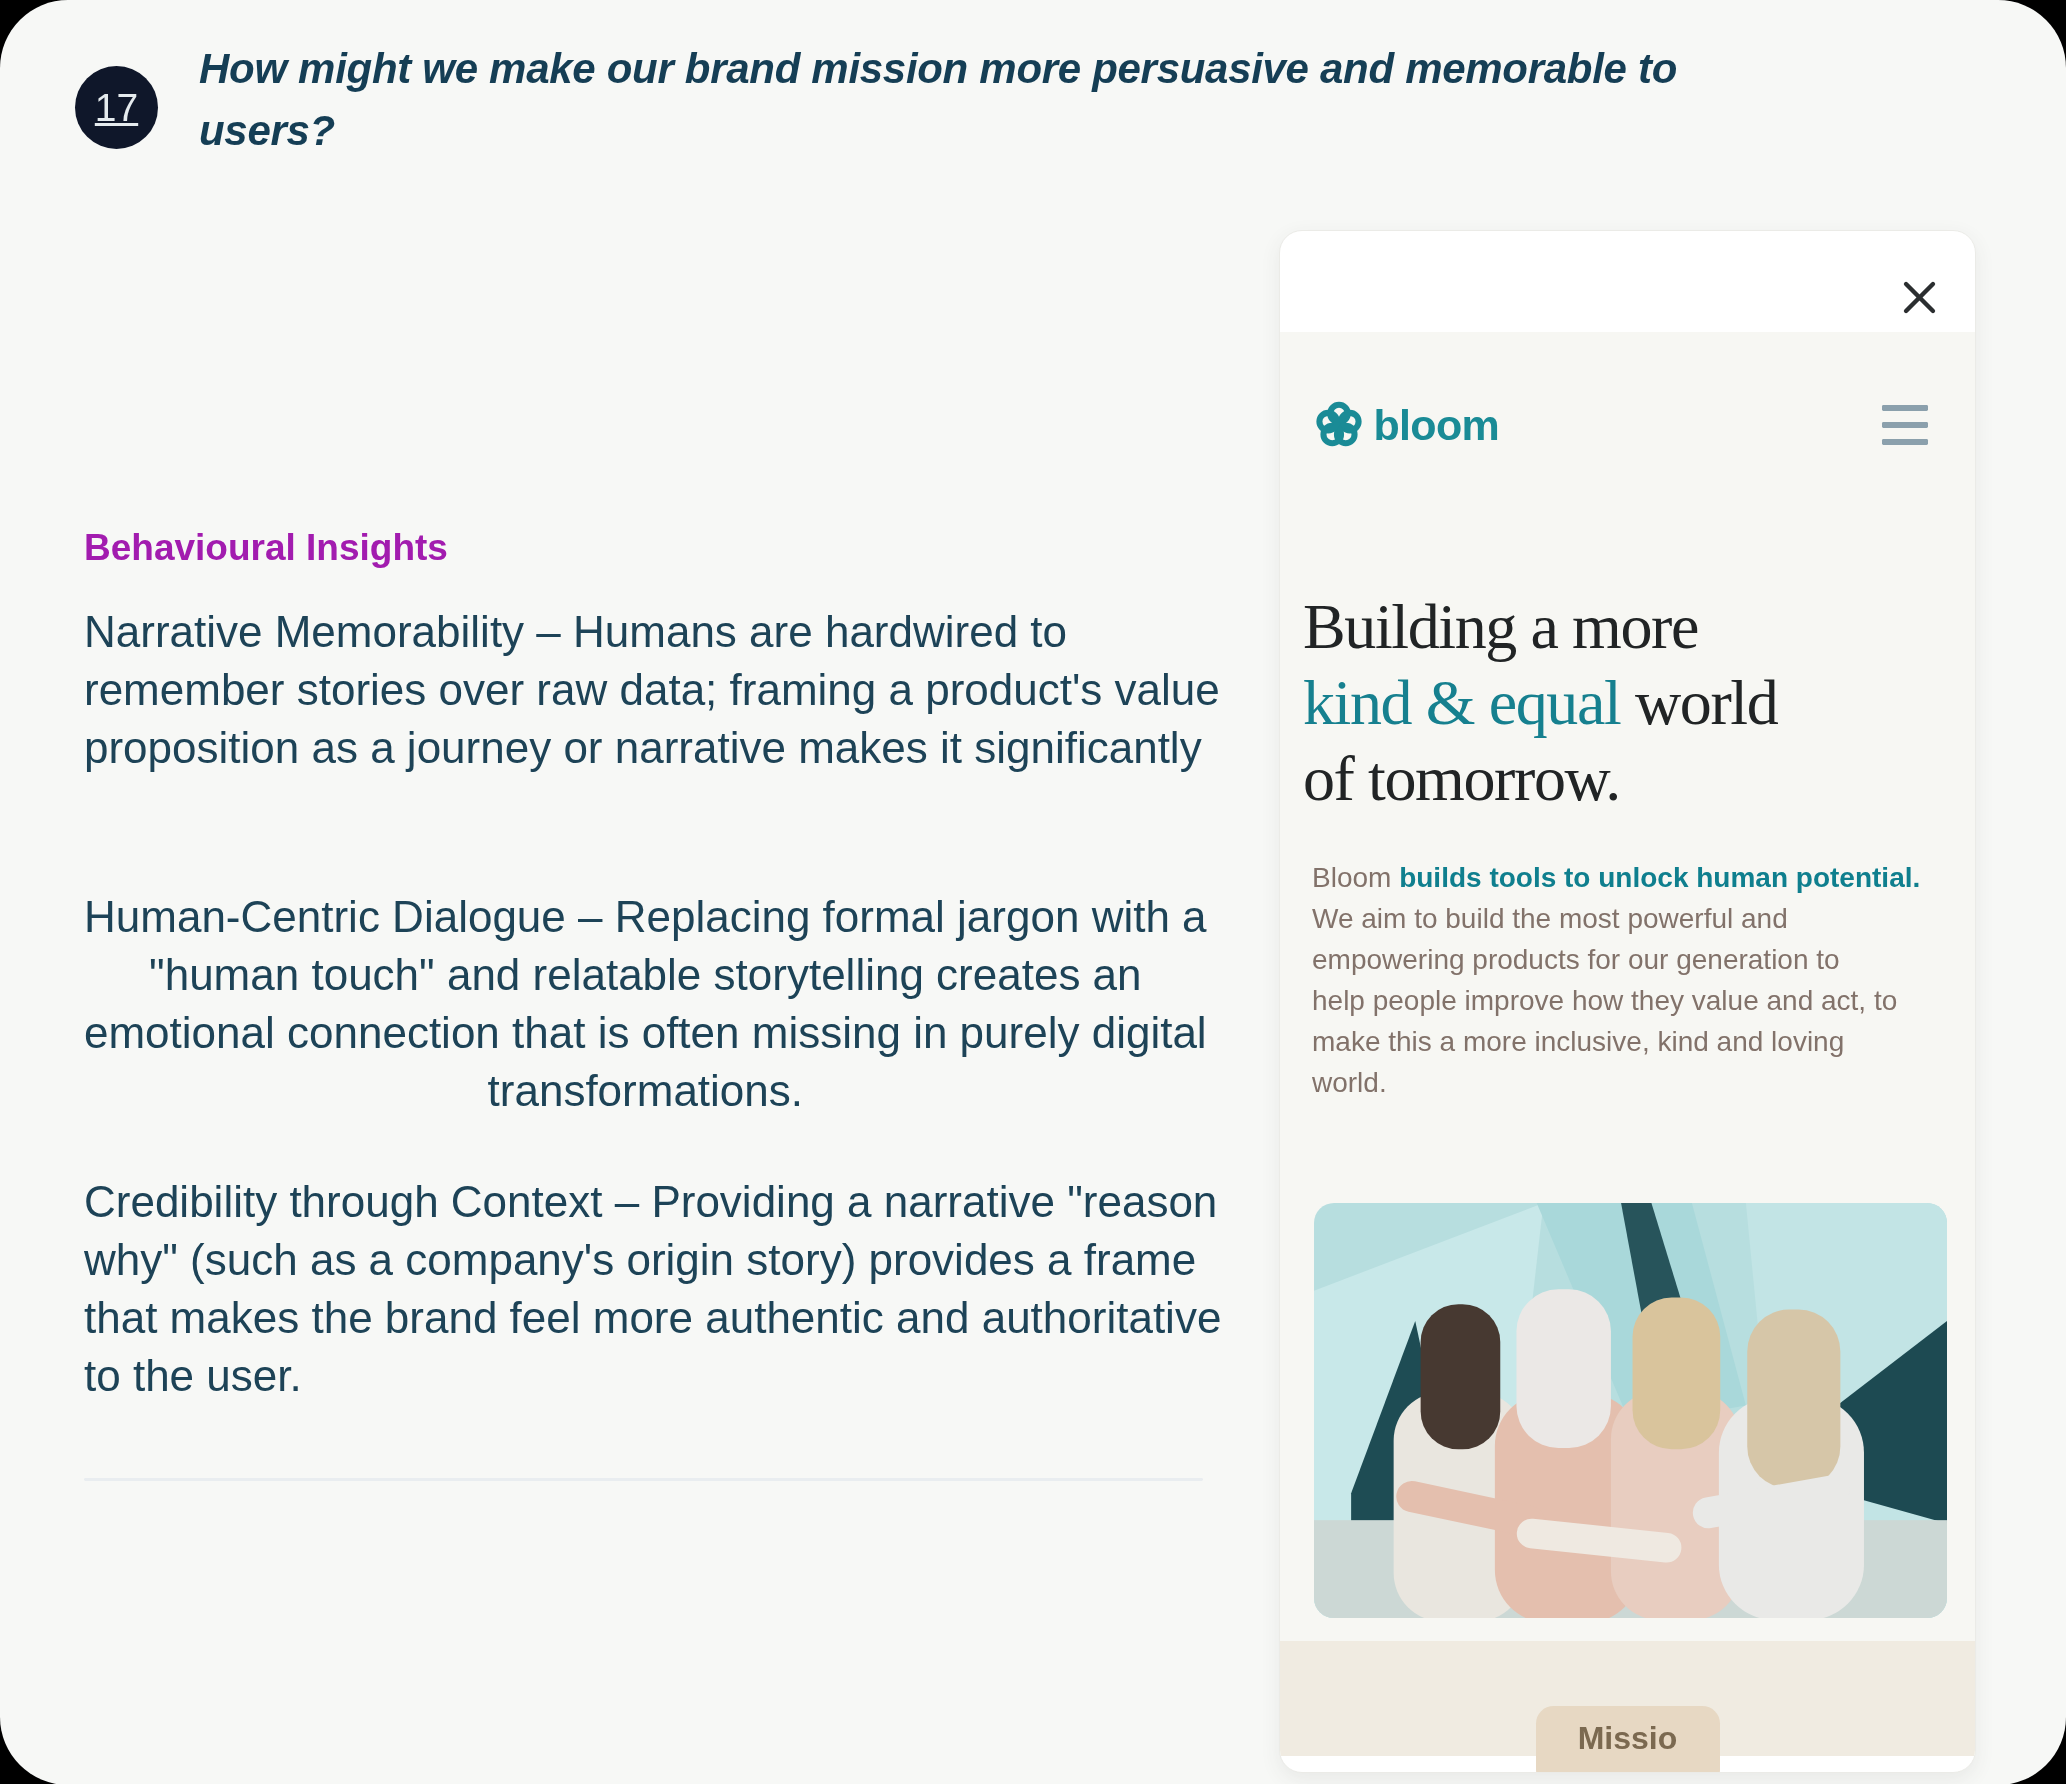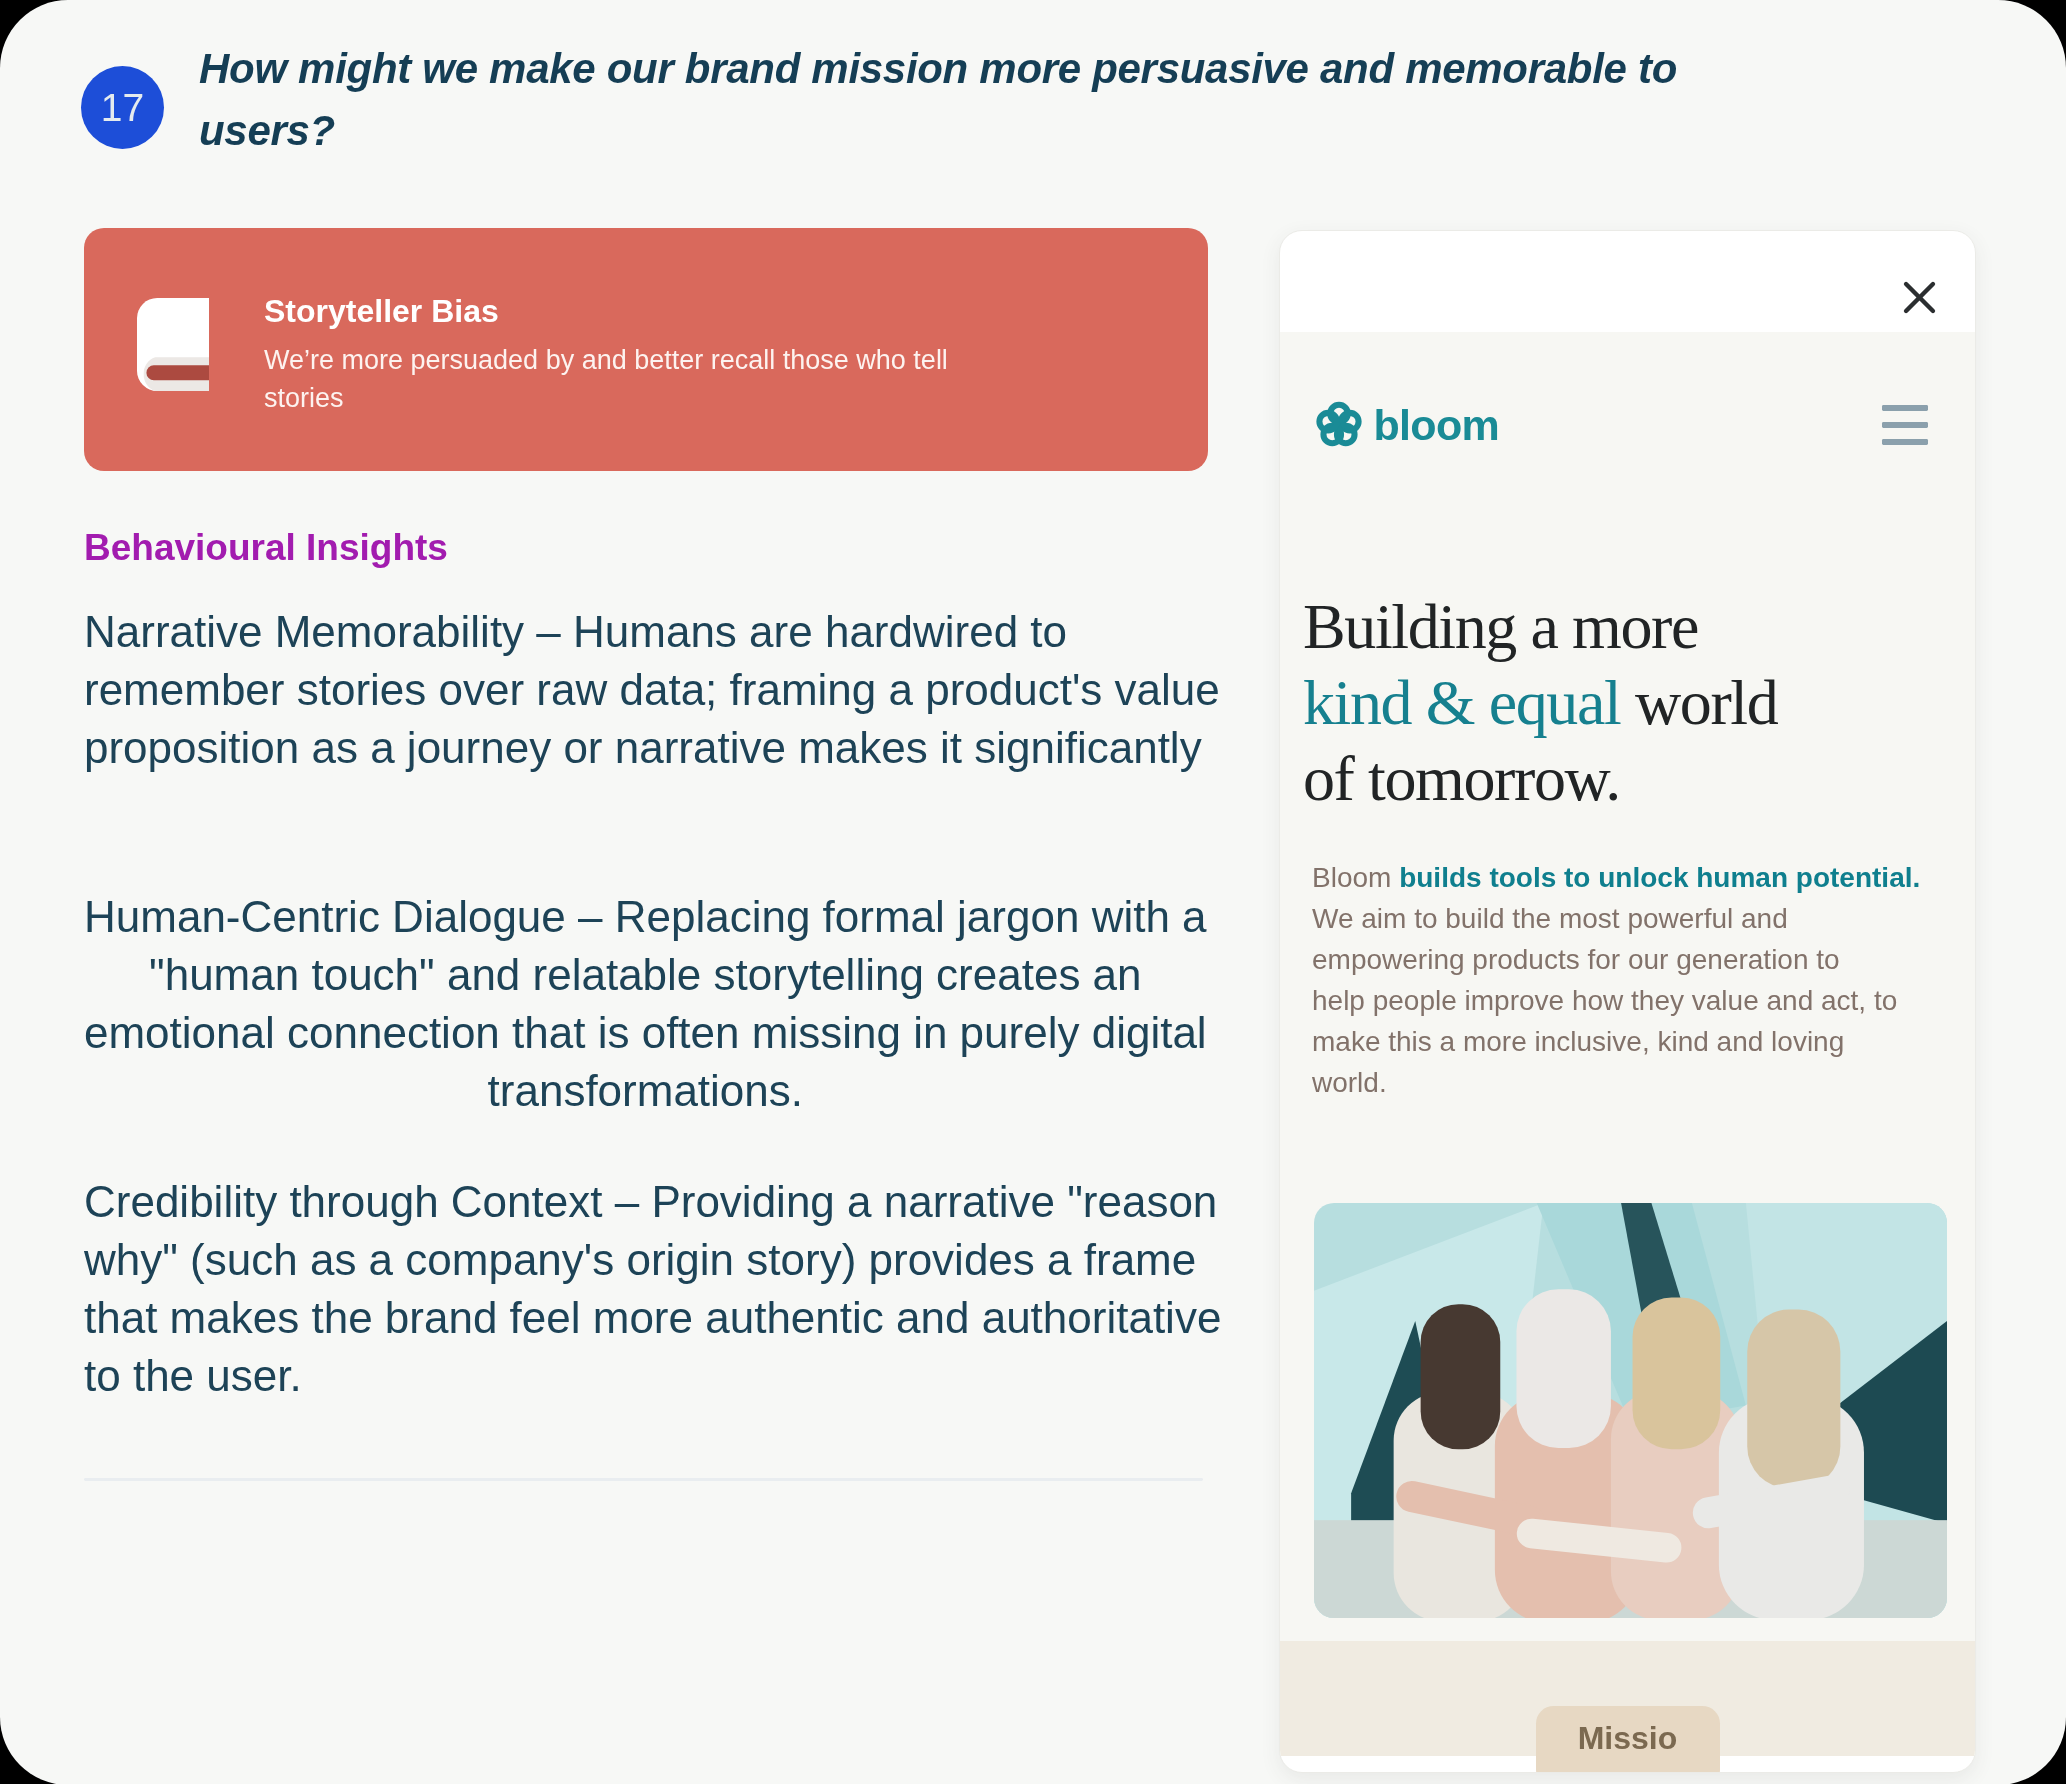--- a/index.html
+++ b/index.html
@@ -3,23 +3,23 @@
 <meta charset="utf-8">
 <style>
   html,body{margin:0;padding:0;background:#000;}
   #page{
     position:relative;width:2066px;height:1785px;background:#f7f8f6;
     border-radius:68px;overflow:hidden;
     font-family:"Liberation Sans",sans-serif;
   }
   
   .q-badge{
-    position:absolute;left:81px;top:66px;width:83px;height:83px;border-radius:50%;
-    background:#1d4ed8;color:#e5ebee;font-size:39px;
-    display:flex;align-items:center;justify-content:center;
+    position:absolute;left:75px;top:66px;width:83px;height:83px;border-radius:50%;
+    background:#0f172a;color:#e5ebee;font-size:39px;
+    display:flex;align-items:center;justify-content:center;text-decoration:underline;
   }
   .q-text{
     position:absolute;left:199px;top:38px;font-size:42px;font-weight:bold;
     color:#153e55;line-height:62px;letter-spacing:-0.3px;white-space:nowrap;font-style:italic;
   }
   
   .bias-card{
     position:absolute;left:84px;top:228px;width:1124px;height:243px;
     background:#d9695c;border-radius:20px;
   }
@@ -67,34 +67,20 @@
 <body>
 
 <div id="page">
 
   <div class="q-badge">17</div>
   <div class="q-text">
     <div>How might we make our brand mission more persuasive and memorable to</div>
     <div>users?</div>
   </div>
 
-  <div class="bias-card">
-    <svg class="bias-icon" viewBox="0 0 107 138">
-      <path d="M30,0 H107 V138 H30 A30,30 0 0 1 0,108 V30 A30,30 0 0 1 30,0 Z" fill="#ffffff"></path>
-      <path d="M27,88 H107 V138 H27 A25,25 0 0 1 10,113 A25,25 0 0 1 27,88 Z" fill="#ece8e5"></path>
-      <path d="M25,100 H107 V122 H25 A11,11 0 0 1 14,111 A11,11 0 0 1 25,100 Z" fill="#ac4a40"></path>
-    </svg>
-    <div class="bias-text">
-      <div class="bias-title">Storyteller Bias</div>
-      <div class="bias-desc">
-        <div>We’re more persuaded by and better recall those who tell</div>
-        <div>stories</div>
-      </div>
-    </div>
-  </div>
 
   <div class="ins-heading">Behavioural Insights</div>
 
   <div class="para p1">
     <div>Narrative Memorability – Humans are hardwired to</div>
     <div>remember stories over raw data; framing a product's value</div>
     <div>proposition as a journey or narrative makes it significantly</div>
   </div>
   <div class="para p2">
     <div>Human-Centric Dialogue – Replacing formal jargon with a</div>

